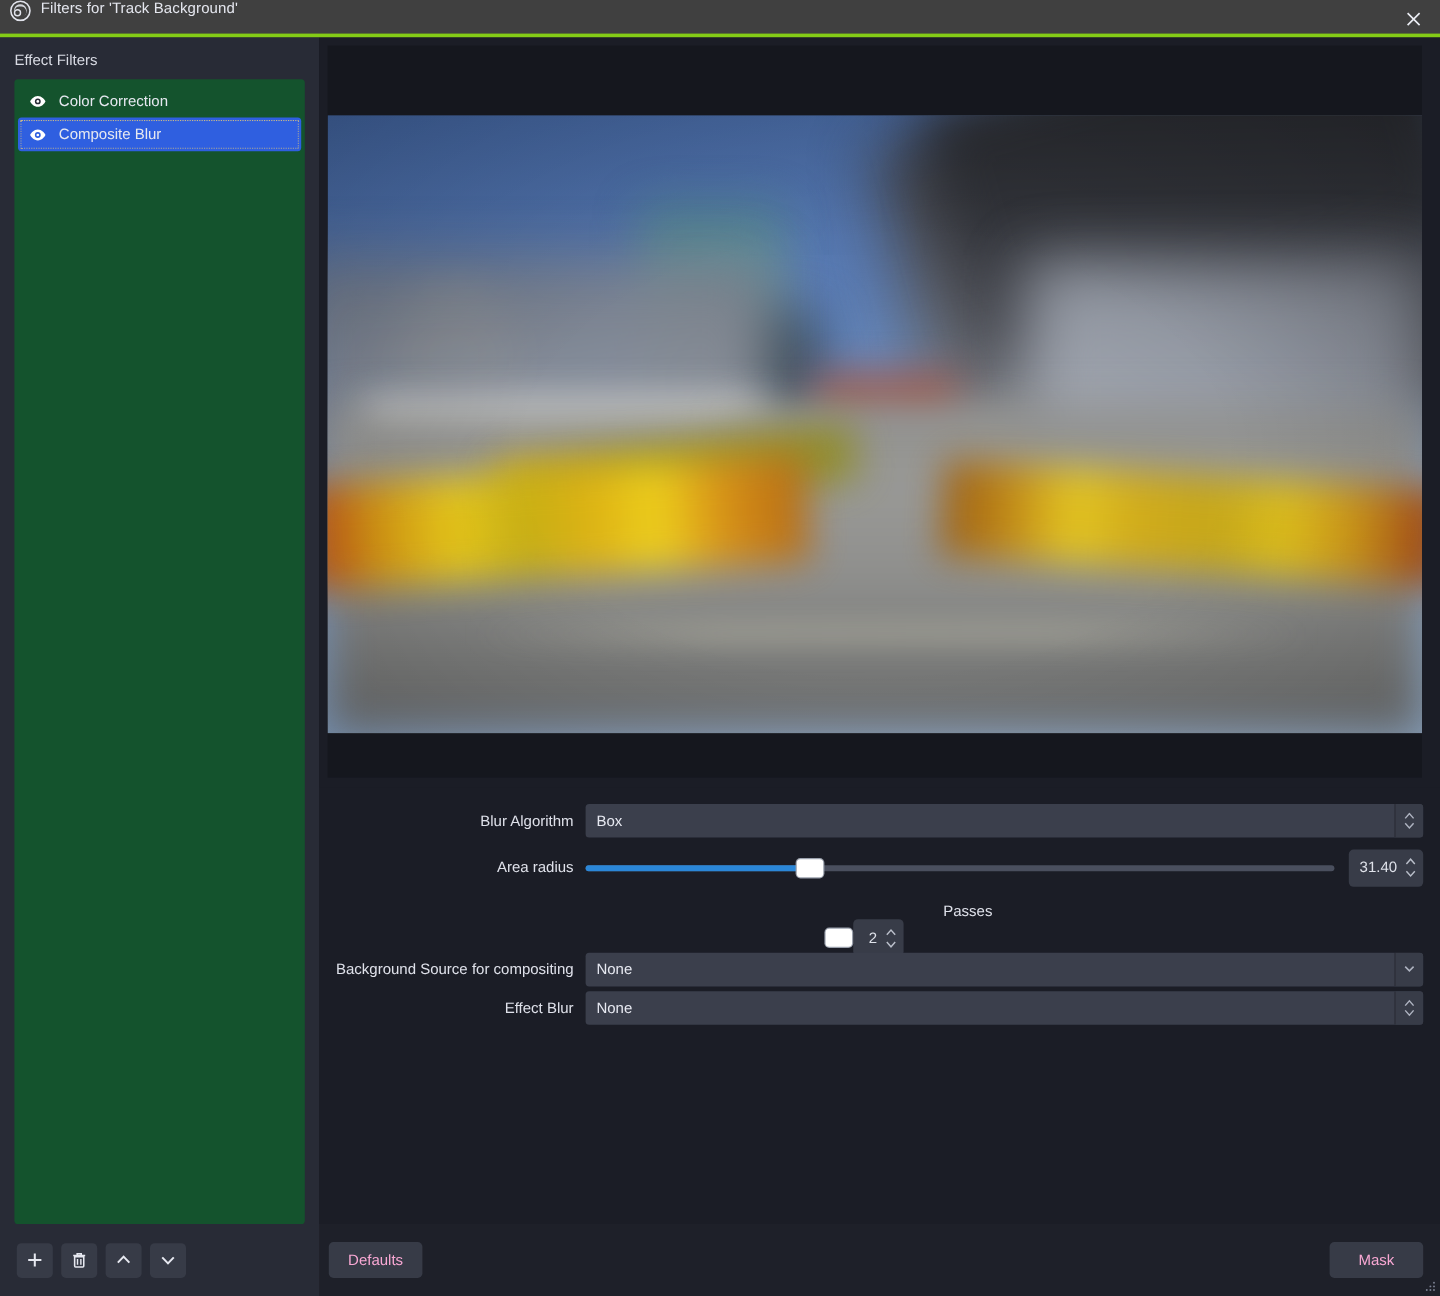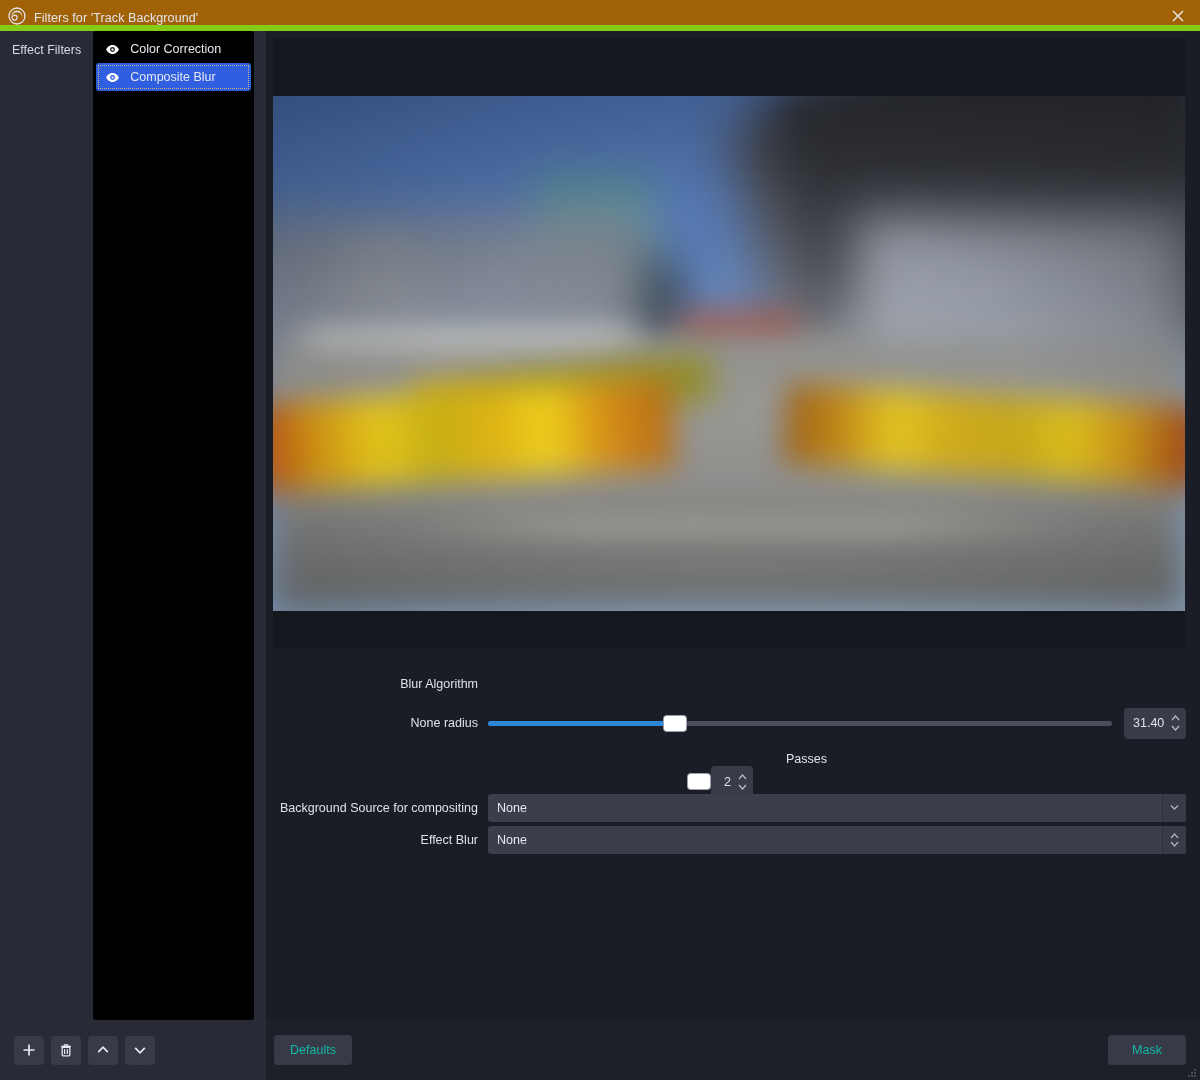--- a/index.html
+++ b/index.html
@@ -18,24 +18,24 @@
     width: 1200px;
     height: 1080px;
     background: #1e2029;
     display: flex;
     flex-direction: column;
   }
 
   
   .titlebar {
     height: 31px;
-    background: #a16207;
-    border-bottom: 6px solid #84cc16;
-    display: flex;
-    align-items: flex-end;
+    background: #404040;
+    border-bottom: 3px solid #84cc16;
+    display: flex;
+    align-items: flex-start;
     flex: none;
     position: relative;
   }
   .titlebar-logo {
     width: 18px; height: 18px;
     margin-left: 8px; margin-right: 8px;
     flex: none;
   }
   .titlebar-title {
     font-size: 12.5px;
@@ -57,32 +57,31 @@
     display: flex;
     min-height: 0;
   }
 
   
   .leftpane {
     width: 266px;
     flex: none;
     background: #282b36;
     display: flex;
-    flex-direction: row;
+    flex-direction: column;
     padding: 0;
-    text-align: right;
   }
   .leftpane-header {
     font-size: 12.5px;
     color: #d9dbe4;
     padding: 12px 0 9px 12px;
   }
   .filterlist {
     margin: 0 12px;
-    background: #000000;
+    background: #14532d;
     border-radius: 3px;
     flex: 1 1 auto;
     padding: 4px 3px;
     overflow: hidden;
   }
   .filter-item {
     display: flex;
     align-items: center;
     height: 28px;
     padding: 0 8px;
@@ -434,21 +433,21 @@
     display: flex;
     align-items: center;
     justify-content: space-between;
     padding: 0 14px 0 8px;
   }
   .btn {
     height: 30px;
     min-width: 78px;
     background: #373b47;
     border-radius: 4px;
-    color: #14b8a6;
+    color: #f9a8d4;
     font-size: 12.5px;
     display: flex; align-items: center; justify-content: center;
     padding: 0 16px;
     cursor: pointer;
     border: none;
     font-family: "Liberation Sans", sans-serif;
   }
   .resize-grip {
     position: absolute;
     right: 3px; bottom: 3px;
@@ -530,25 +529,38 @@
             <div class="v-kerbline"></div>
             <div class="v-vignette"></div>
           </div>
         </div>
       </div>
 
       <div class="formarea">
 
         <div class="form-row">
           <div class="form-label">Blur Algorithm</div>
+          <div class="form-ctl">
+            <div class="combo">
+              <div class="combo-value">Box</div>
+              <div class="combo-arrow">
+                <svg viewBox="0 0 9 6">
+                    <path d="M1 5 L4.5 1 L8 5" stroke="#aeb3c0" stroke-width="1.2" fill="none"></path>
+                  </svg>
+                <svg viewBox="0 0 9 6">
+                    <path d="M1 1 L4.5 5 L8 1" stroke="#aeb3c0" stroke-width="1.2" fill="none"></path>
+                  </svg>
+              </div>
+            </div>
+          </div>
         </div>
 
 
         <div class="form-row" style="height:34px;">
-          <div class="form-label">None radius</div>
+          <div class="form-label">Area radius</div>
           <div class="form-ctl">
             <div class="slider">
               <div class="slider-track"></div>
               <div class="slider-fill" id="fill-radius" style="width: 30%;"></div>
               <div class="slider-handle" id="handle-radius" style="left: 30%;"></div>
             </div>
             <div class="spin" style="width:62px;">
               <div class="spin-value" style="width:31px;">31.40</div>
               <div class="spin-arrows">
                 <svg viewBox="0 0 9 6">

